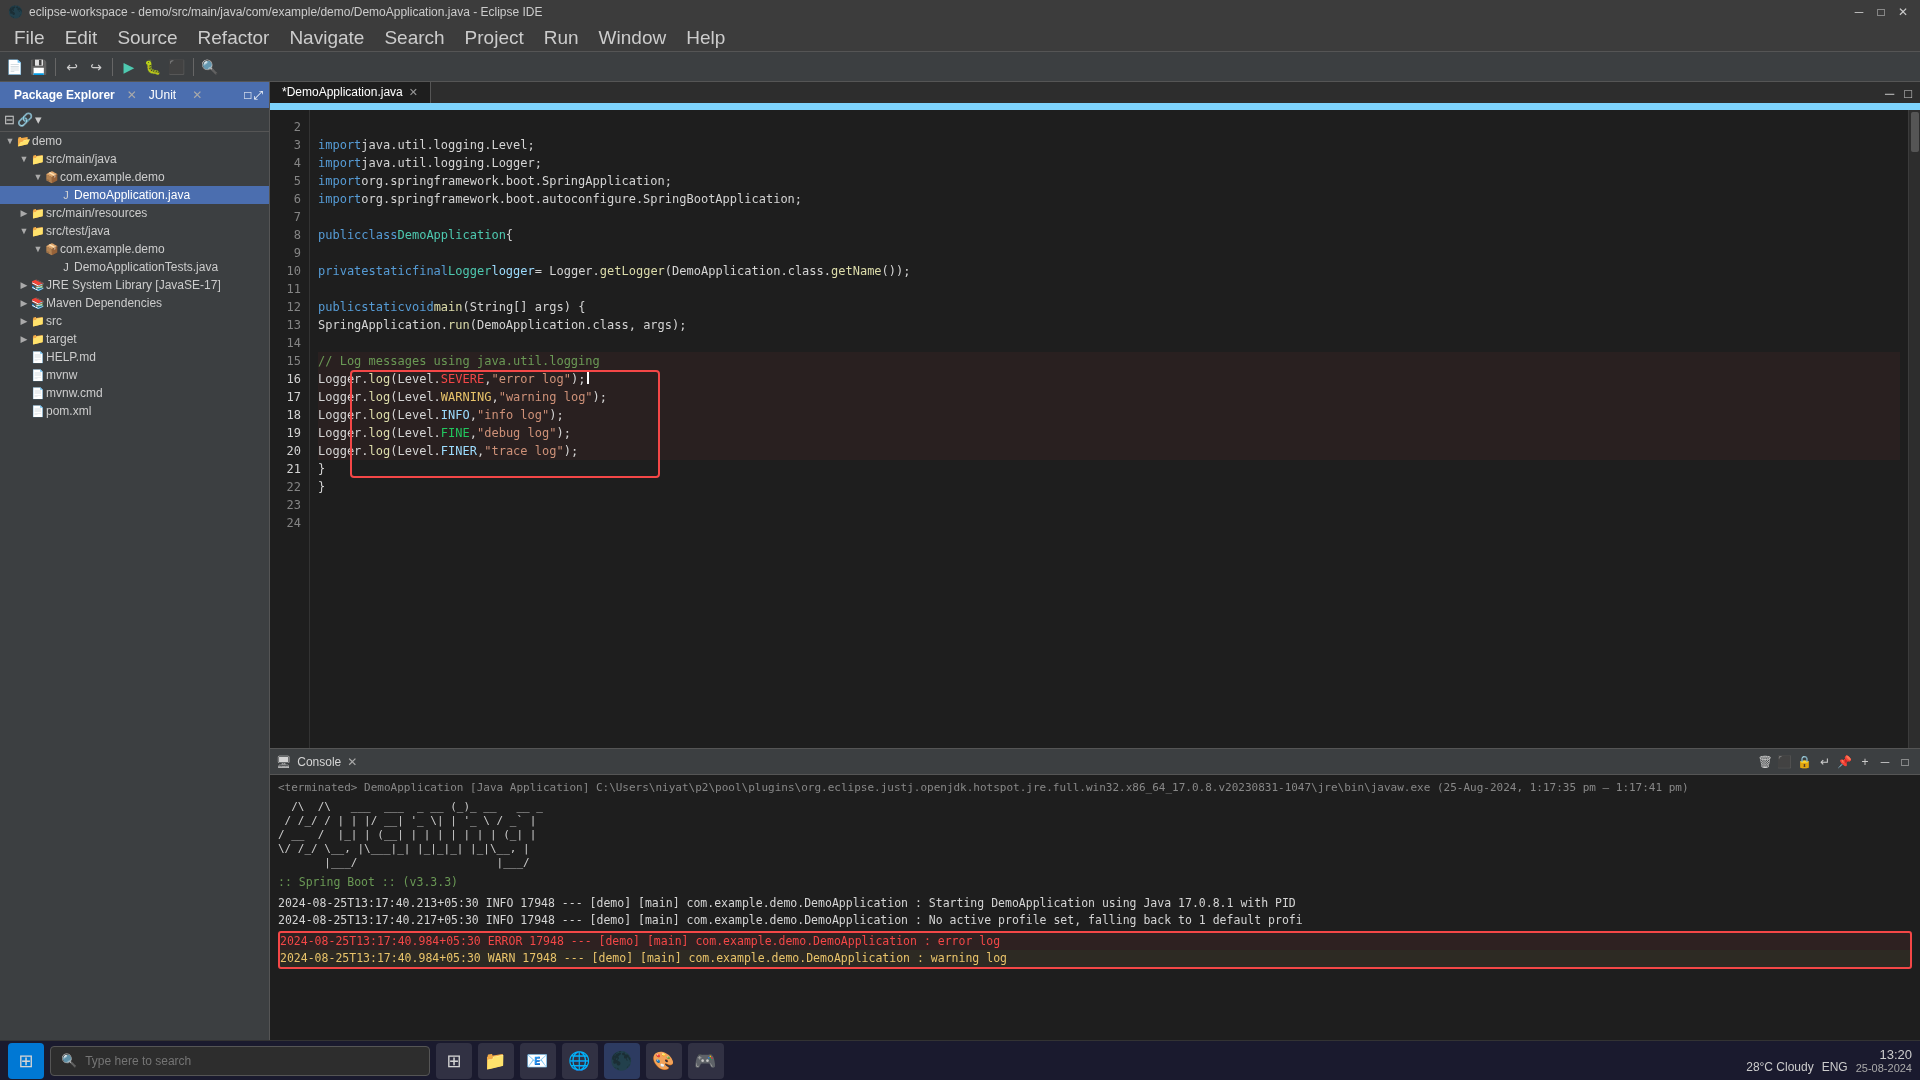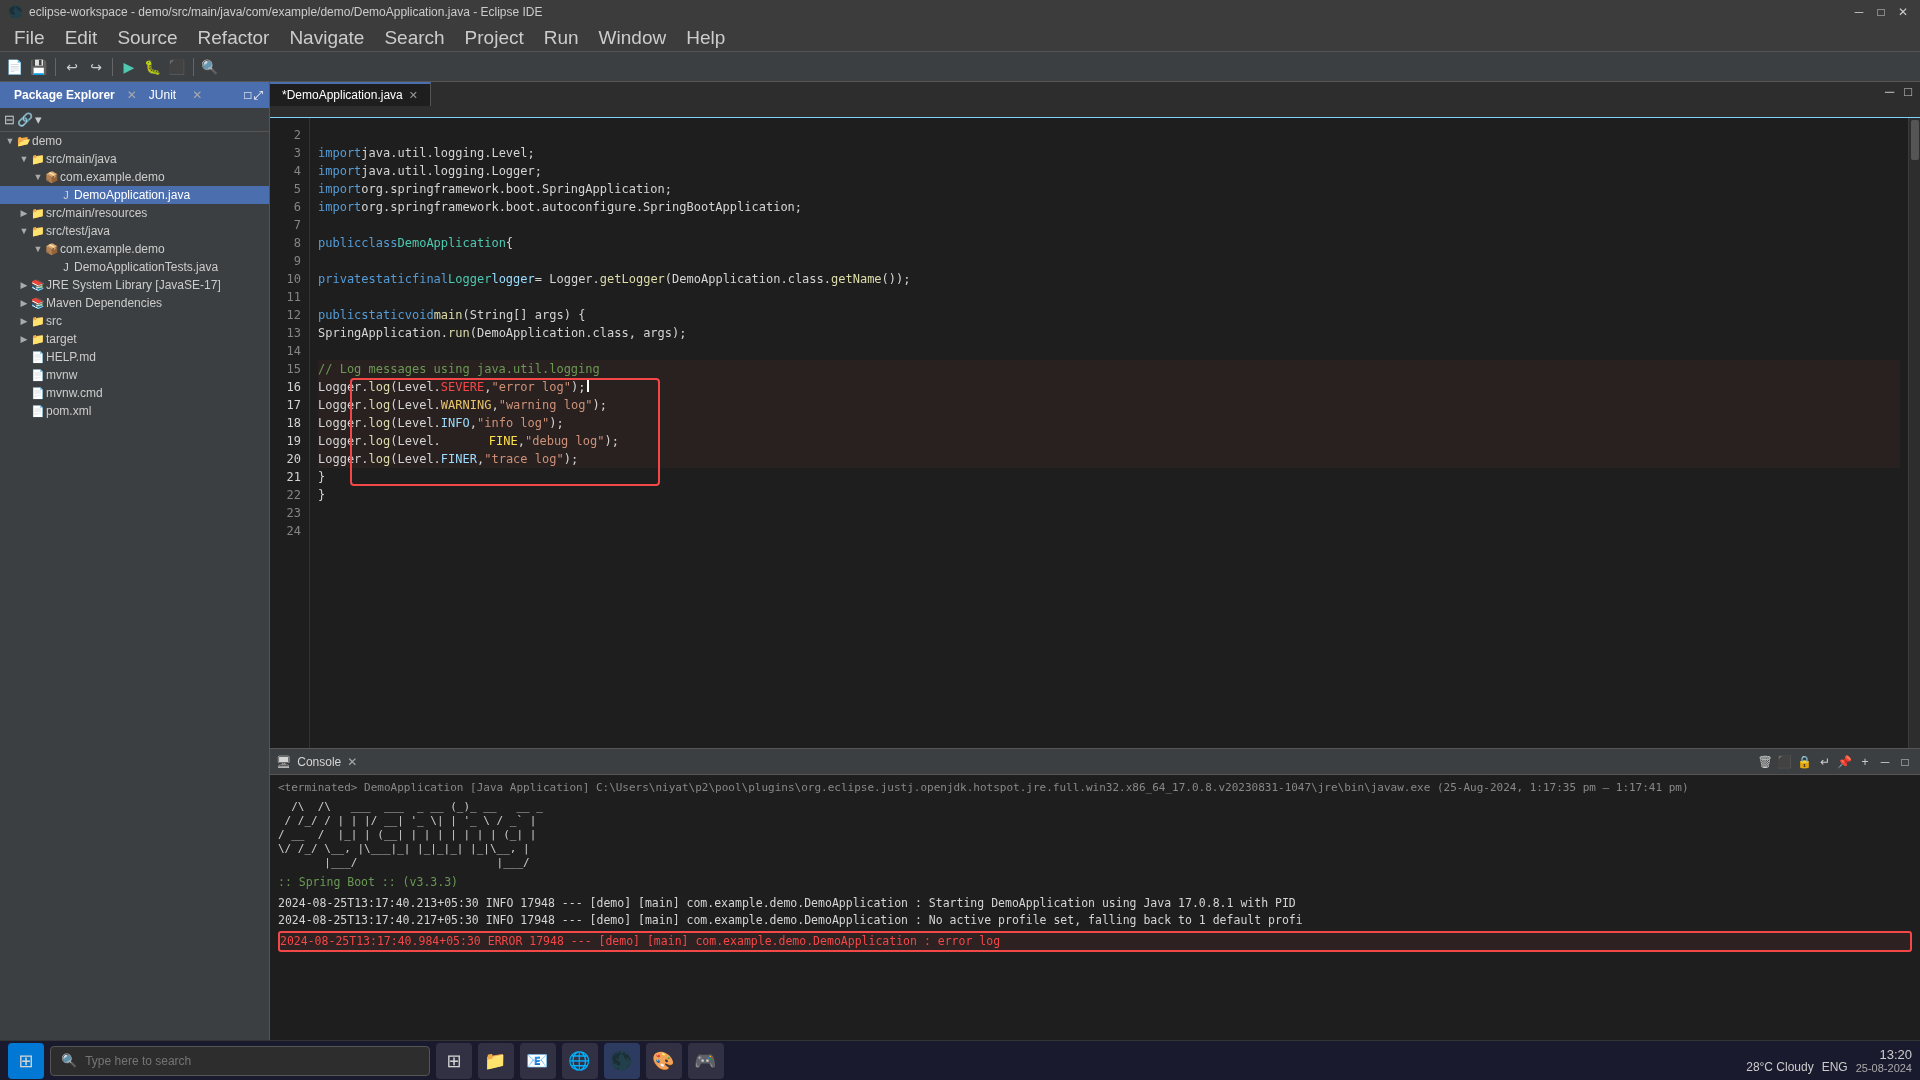--- a/index.html
+++ b/index.html
@@ -29,21 +29,21 @@
     #sidebar-header-left { display: flex; gap: 4px; align-items: center; }
     .sidebar-tab { padding: 2px 8px; cursor: pointer; font-size: 12px; }
     .sidebar-tab.active { background: #4b6eaf; font-weight: bold; }
     #sidebar-toolbar { display: flex; gap: 2px; align-items: center; padding: 2px 4px; background: #3c3f41; border-bottom: 1px solid #555; height: 24px; }
     #sidebar-content { flex: 1; overflow-y: auto; background: #3c3f41; }
     .tree-item { display: flex; align-items: center; padding: 2px 4px; cursor: pointer; font-size: 12px; white-space: nowrap; }
     .tree-item.selected { background: #4b6eaf; }
 
     
     #editor-area { flex: 1; display: flex; flex-direction: column; background: #1e1e1e; }
-    #editor-tabs { background: #2d2d2d; border-bottom: 1px solid #7dd3fc; display: flex; align-items: flex-start; height: 36px; justify-content: space-between; padding-right: 4px; }
+    #editor-tabs { background: #2d2d2d; border-bottom: 7px solid #7dd3fc; display: flex; align-items: flex-end; height: 28px; justify-content: space-between; padding-right: 4px; }
     #editor-tabs-left { display: flex; }
     .editor-tab { display: flex; align-items: center; padding: 4px 12px; font-size: 12px; cursor: pointer; border-right: 1px solid #555; color: #ccc; background: #3c3f41; gap: 6px; }
     .editor-tab.active { background: #1e1e1e; color: #fff; border-top: 2px solid #4b6eaf; }
     .editor-tab-close { font-size: 11px; color: #999; cursor: pointer; }
     #editor-tab-controls { display: flex; gap: 2px; }
 
     
     #code-editor { flex: 1; display: flex; overflow: hidden; position: relative; }
     #line-numbers { background: #1e1e1e; color: #858585; padding: 8px 8px 8px 8px; font-family: 'Consolas', monospace; font-size: 12px; line-height: 18px; min-width: 40px; text-align: right; border-right: 1px solid #333; user-select: none; }
     #code-content { flex: 1; padding: 8px; font-family: 'Consolas', monospace; font-size: 12px; line-height: 18px; overflow: auto; position: relative; }
@@ -378,21 +378,21 @@
               <span style="color: rgb(212, 212, 212);">(Level.</span>
               <span style="color: rgb(156, 220, 254);">INFO</span>
               <span style="color: rgb(212, 212, 212);">, </span>
               <span style="color: rgb(206, 145, 120);">"info log"</span>
               <span style="color: rgb(212, 212, 212);">);</span>
             </div>
             <div class="code-line" style="background: rgba(255, 80, 80, 0.05);">
               <span style="color: rgb(212, 212, 212);">        Logger.</span>
               <span style="color: rgb(220, 220, 170);">log</span>
               <span style="color: rgb(212, 212, 212);">(Level.</span>
-              <span style="color: #fde047; margin-left: 48px;">FINE</span>
+              <span style="color: #22c55e;">FINE</span>
               <span style="color: rgb(212, 212, 212);">, </span>
               <span style="color: rgb(206, 145, 120);">"debug log"</span>
               <span style="color: rgb(212, 212, 212);">);</span>
             </div>
             <div class="code-line" style="background: rgba(255, 80, 80, 0.05);">
               <span style="color: rgb(212, 212, 212);">        Logger.</span>
               <span style="color: rgb(220, 220, 170);">log</span>
               <span style="color: rgb(212, 212, 212);">(Level.</span>
               <span style="color: rgb(156, 220, 254);">FINER</span>
               <span style="color: rgb(212, 212, 212);">, </span>
@@ -440,20 +440,21 @@
 \/ /_/ \__, |\___|_| |_|_|_| |_|\__, |
        |___/                     |___/</pre>
         <div style="margin:4px 0;">
           <span style="color:#6a9955;">  :: Spring Boot ::                (v3.3.3)</span>
         </div>
         <div id="console-log-lines">
             <div class="console-log-line">2024-08-25T13:17:40.213+05:30  INFO 17948 --- [demo] [main] com.example.demo.DemoApplication  : Starting DemoApplication using Java 17.0.8.1 with PID</div>
             <div class="console-log-line">2024-08-25T13:17:40.217+05:30  INFO 17948 --- [demo] [main] com.example.demo.DemoApplication  : No active profile set, falling back to 1 default profi</div>
             <div style="border: 2px solid rgb(244, 71, 71); border-radius: 3px; margin: 2px 0px; padding: 0px;">
               <div class="console-log-line error-line">2024-08-25T13:17:40.984+05:30  ERROR 17948 --- [demo] [main] com.example.demo.DemoApplication  : error log</div>
+              <div class="console-log-line warn-line">2024-08-25T13:17:40.984+05:30  WARN 17948 --- [demo] [main] com.example.demo.DemoApplication  : warning log</div>
             </div>
           </div>
       </div>
     </div>
 
   </div>
 </div>
 
 <div id="status-bar">
   <div id="status-bar-left">

